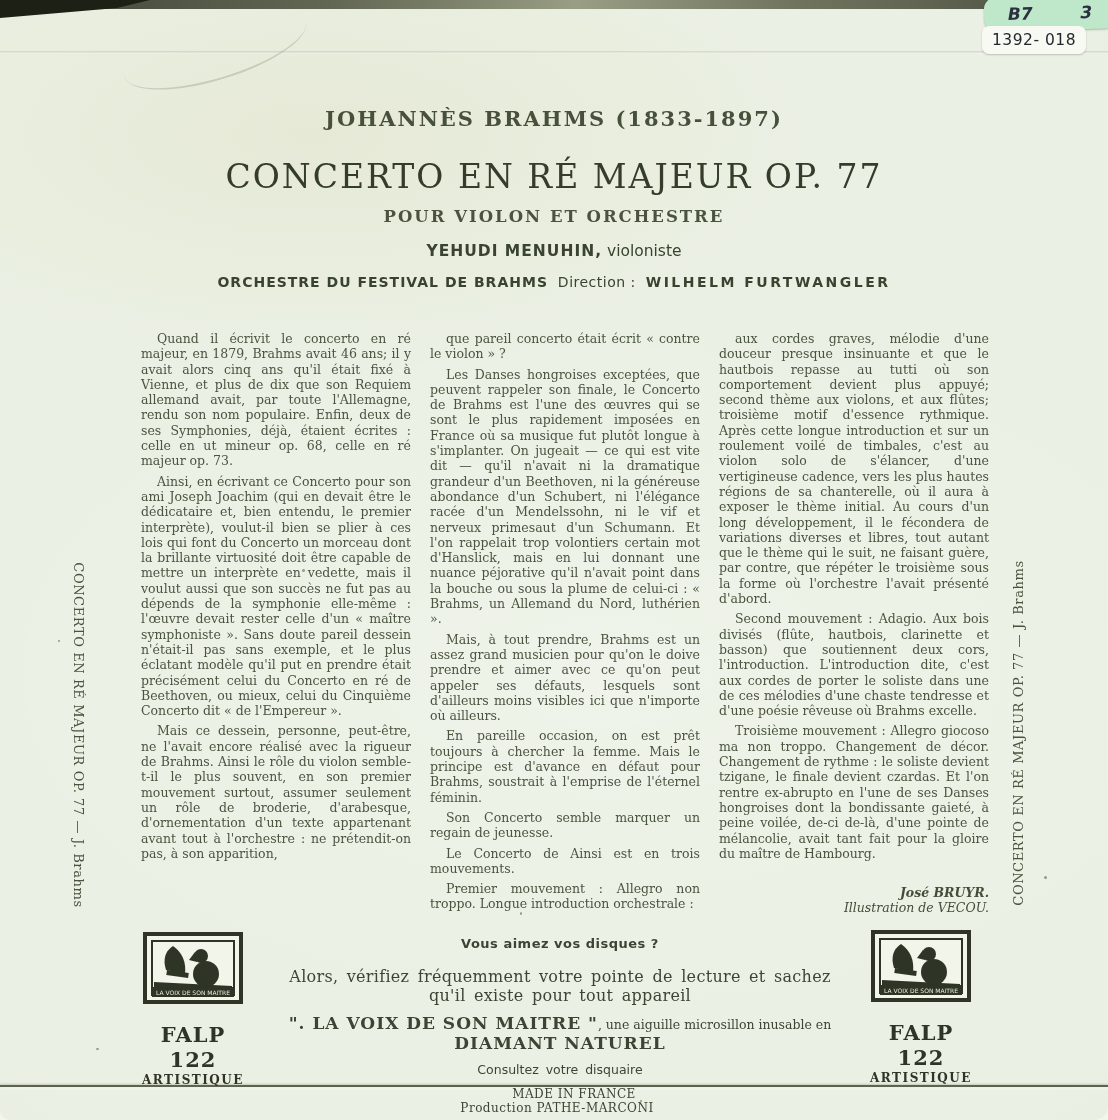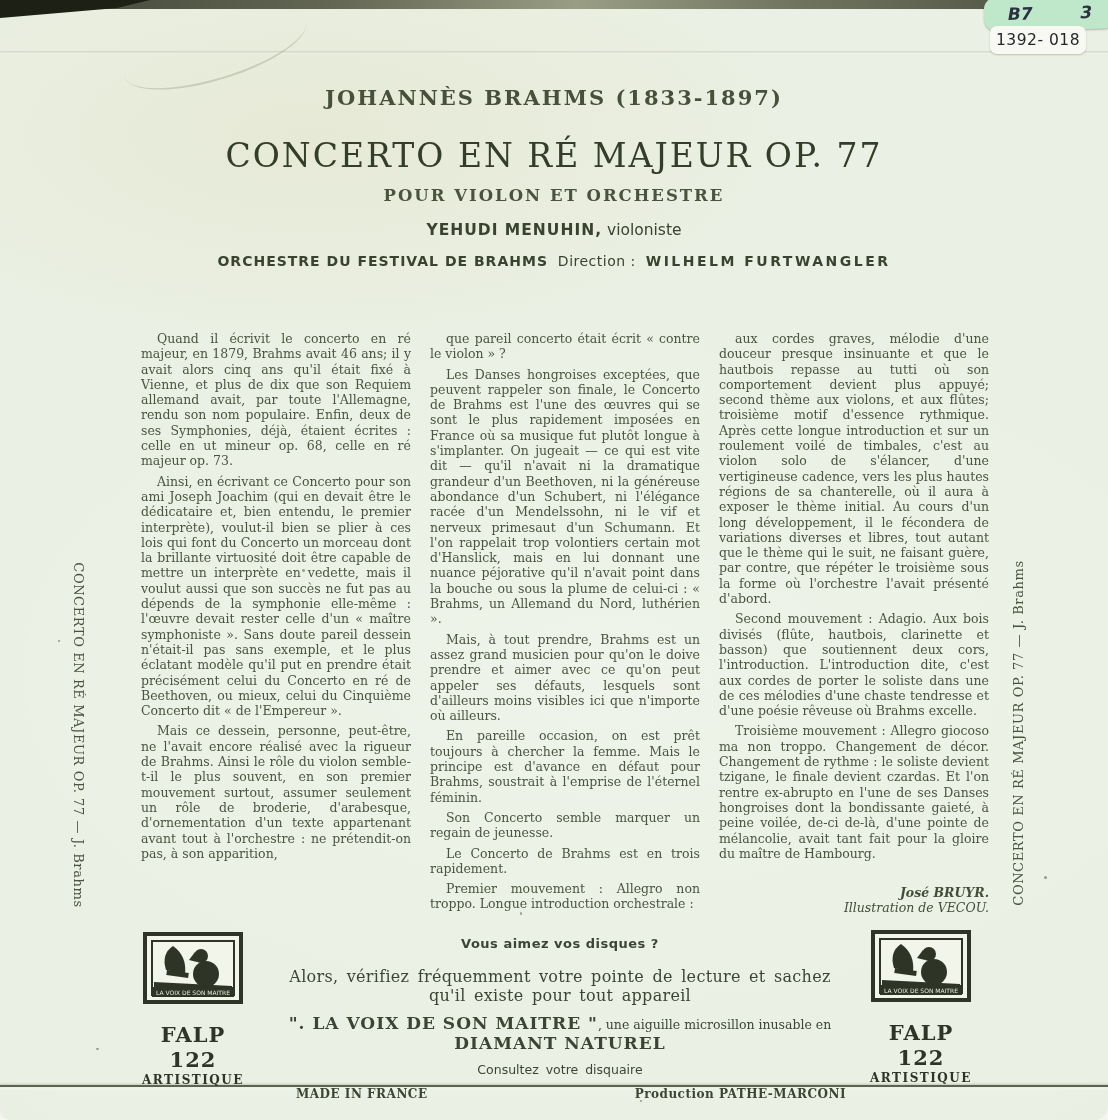--- a/index.html
+++ b/index.html
@@ -27,27 +27,27 @@
     box-shadow:0 2px 3px rgba(255,255,255,.6), 0 -1px 2px rgba(90,92,70,.35);}
   .scribble{position:absolute;top:18px;left:120px;width:190px;height:60px;pointer-events:none;
     border-bottom:2px solid rgba(140,145,120,.35);transform:rotate(-17deg);border-radius:50%;}
   .speck{position:absolute;border-radius:50%;background:#4c523c;opacity:.55;}
 
   
   .sticker-green{position:absolute;top:-4px;right:-8px;width:132px;height:34px;
     background:#bfe8cb;border-radius:12px;transform:rotate(-1.5deg);
     box-shadow:0 1px 2px rgba(0,0,0,.25);display:flex;align-items:center;justify-content:space-around;
     font-family:"DejaVu Sans",sans-serif;font-style:italic;font-weight:bold;color:#2b3140;font-size:17px;}
-  .sticker-white{position:absolute;top:26px;right:22px;width:96px;height:28px;
+  .sticker-white{position:absolute;top:26px;right:22px;width:104px;height:28px;
     background:#f8f9f3;border-radius:7px;box-shadow:0 1px 2px rgba(0,0,0,.2);
     display:flex;align-items:center;justify-content:center;
     font-family:"DejaVu Sans",sans-serif;font-size:15.5px;letter-spacing:.5px;color:#23272e;}
 
   
-  .header{position:absolute;top:85px;left:0;width:100%;text-align:center;color:#3a432e;}
+  .header{position:absolute;top:106px;left:0;width:100%;text-align:center;color:#3a432e;}
   .composer{font-size:21px;letter-spacing:2px;font-weight:bold;opacity:.92;}
   .title{font-size:33px;letter-spacing:2px;font-weight:normal;margin-top:26px;color:#343d29;}
   .subtitle{font-size:16.5px;letter-spacing:2px;font-weight:bold;margin-top:11px;opacity:.9;}
   .soloist{font-family:"DejaVu Sans",sans-serif;font-size:15.5px;margin-top:16px;color:#39432f;}
   .soloist b{letter-spacing:1px;}
   .orchline{font-family:"DejaVu Sans",sans-serif;font-size:14px;margin-top:14px;color:#39432f;letter-spacing:.5px;}
   .orchline .orch{font-weight:bold;letter-spacing:1px;}
   .orchline .cond{font-weight:bold;letter-spacing:2.5px;}
 
   
@@ -69,21 +69,21 @@
   .falp{font-size:21px;font-weight:bold;letter-spacing:1px;margin-top:14px;}
   .artistique{font-size:12px;font-weight:bold;letter-spacing:1.5px;margin-top:1px;}
 
   .footer-center{position:absolute;top:936px;left:268px;width:584px;text-align:center;color:#3c4534;}
   .f-q{font-family:"DejaVu Sans",sans-serif;font-weight:bold;font-size:13px;letter-spacing:.5px;}
   .f-line1{font-size:16px;margin-top:16px;letter-spacing:.3px;word-spacing:3px;}
   .f-line2{margin-top:8px;}
   .f-line2 .big{font-weight:bold;font-size:17px;letter-spacing:1px;}
   .f-line2 .mid{font-size:12.5px;}
   .f-line3{font-family:"DejaVu Sans",sans-serif;font-size:12.5px;margin-top:9px;word-spacing:3px;}
-  .f-row{display:flex;justify-content:space-between;margin-top:10px;font-size:12px;font-weight:bold;letter-spacing:.5px;}
+  .f-row{display:flex;justify-content:space-between;margin-top:10px;font-size:12px;font-weight:normal;letter-spacing:.5px;flex-direction:column;}
   .f-row .made{padding-left:28px;}
   .f-row .prod{padding-right:6px;}
 </style>
 </head>
 <body>
 
 <div class="paper">
 
   <div class="top-edge"></div>
   <div class="corner-tl"></div>
@@ -120,21 +120,21 @@
       <p>Quand il écrivit le concerto en ré majeur, en 1879, Brahms avait 46 ans; il y avait alors cinq ans qu'il était fixé à Vienne, et plus de dix que son Requiem allemand avait, par toute l'Allemagne, rendu son nom populaire. Enfin, deux de ses Symphonies, déjà, étaient écrites : celle en ut mineur op. 68, celle en ré majeur op. 73.</p>
       <p>Ainsi, en écrivant ce Concerto pour son ami Joseph Joachim (qui en devait être le dédicataire et, bien entendu, le premier interprète), voulut-il bien se plier à ces lois qui font du Concerto un morceau dont la brillante virtuosité doit être capable de mettre un interprète en vedette, mais il voulut aussi que son succès ne fut pas au dépends de la symphonie elle-même : l'œuvre devait rester celle d'un « maître symphoniste ». Sans doute pareil dessein n'était-il pas sans exemple, et le plus éclatant modèle qu'il put en prendre était précisément celui du Concerto en ré de Beethoven, ou mieux, celui du Cinquième Concerto dit « de l'Empereur ».</p>
       <p>Mais ce dessein, personne, peut-être, ne l'avait encore réalisé avec la rigueur de Brahms. Ainsi le rôle du violon semble-t-il le plus souvent, en son premier mouvement surtout, assumer seulement un rôle de broderie, d'arabesque, d'ornementation d'un texte appartenant avant tout à l'orchestre : ne prétendit-on pas, à son apparition,</p>
     </div>
     <div class="col">
       <p>que pareil concerto était écrit « contre le violon » ?</p>
       <p>Les Danses hongroises exceptées, que peuvent rappeler son finale, le Concerto de Brahms est l'une des œuvres qui se sont le plus rapidement imposées en France où sa musique fut plutôt longue à s'implanter. On jugeait — ce qui est vite dit — qu'il n'avait ni la dramatique grandeur d'un Beethoven, ni la généreuse abondance d'un Schubert, ni l'élégance racée d'un Mendelssohn, ni le vif et nerveux primesaut d'un Schumann. Et l'on rappelait trop volontiers certain mot d'Hanslick, mais en lui donnant une nuance péjorative qu'il n'avait point dans la bouche ou sous la plume de celui-ci : « Brahms, un Allemand du Nord, luthérien ».</p>
       <p>Mais, à tout prendre, Brahms est un assez grand musicien pour qu'on le doive prendre et aimer avec ce qu'on peut appeler ses défauts, lesquels sont d'ailleurs moins visibles ici que n'importe où ailleurs.</p>
       <p>En pareille occasion, on est prêt toujours à chercher la femme. Mais le principe est d'avance en défaut pour Brahms, soustrait à l'emprise de l'éternel féminin.</p>
       <p>Son Concerto semble marquer un regain de jeunesse.</p>
-      <p>Le Concerto de Brahms est en trois rapidement.</p>
+      <p>Le Concerto de Ainsi est en trois mouvements.</p>
       <p>Premier mouvement : Allegro non troppo. Longue introduction orchestrale :</p>
     </div>
     <div class="col">
       <p>aux cordes graves, mélodie d'une douceur presque insinuante et que le hautbois repasse au tutti où son comportement devient plus appuyé; second thème aux violons, et aux flûtes; troisième motif d'essence rythmique. Après cette longue introduction et sur un roulement voilé de timbales, c'est au violon solo de s'élancer, d'une vertigineuse cadence, vers les plus hautes régions de sa chanterelle, où il aura à exposer le thème initial. Au cours d'un long développement, il le fécondera de variations diverses et libres, tout autant que le thème qui le suit, ne faisant guère, par contre, que répéter le troisième sous la forme où l'orchestre l'avait présenté d'abord.</p>
       <p>Second mouvement : Adagio. Aux bois divisés (flûte, hautbois, clarinette et basson) que soutiennent deux cors, l'introduction. L'introduction dite, c'est aux cordes de porter le soliste dans une de ces mélodies d'une chaste tendresse et d'une poésie rêveuse où Brahms excelle.</p>
       <p>Troisième mouvement : Allegro giocoso ma non troppo. Changement de décor. Changement de rythme : le soliste devient tzigane, le finale devient czardas. Et l'on rentre ex-abrupto en l'une de ses Danses hongroises dont la bondissante gaieté, à peine voilée, de-ci de-là, d'une pointe de mélancolie, avait tant fait pour la gloire du maître de Hambourg.</p>
       <div class="credits">
         <div class="author">José BRUYR.</div>
         <div>Illustration de VECOU.</div>
       </div>

